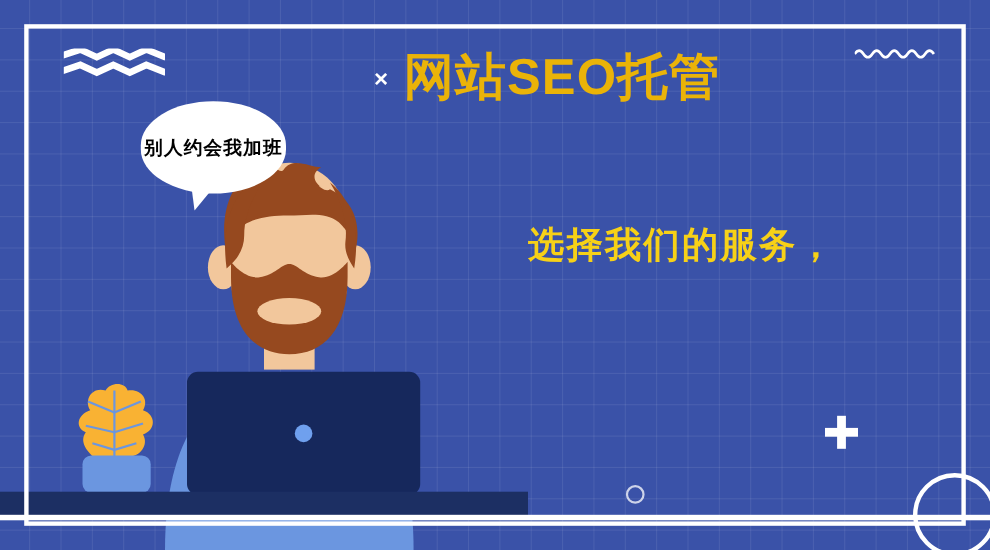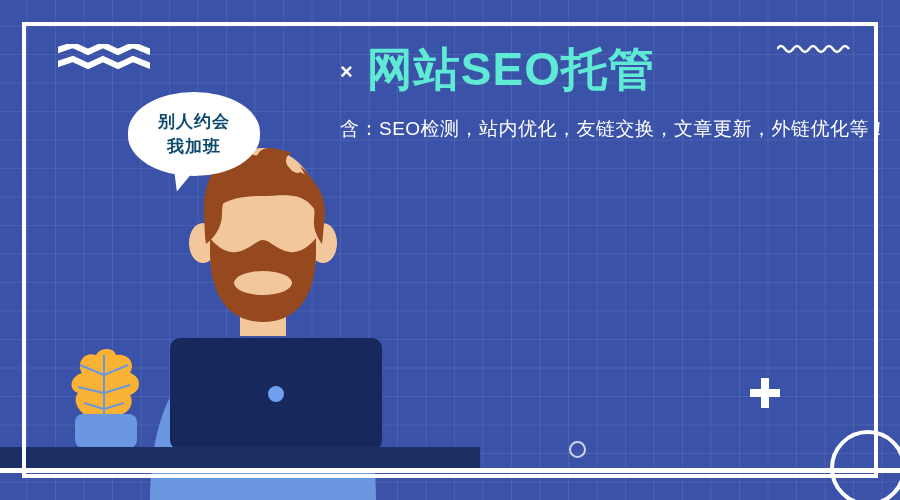--- a/index.html
+++ b/index.html
@@ -73,21 +73,21 @@
     gap:14px;
   }
   #title-x{
     color:#ffffff;
     font-size:22px;
     font-weight:bold;
     line-height:1;
     padding-top:6px;
   }
   #title-text{
-    color:#5eead4;
+    color:#eab308;
     font-size:46px;
     font-weight:bold;
     letter-spacing:1px;
     line-height:1.1;
     white-space:nowrap;
   }
   #subtitle{
     position:absolute;
     left:340px;top:116px;
     width:540px;
@@ -116,23 +116,23 @@
   
   #person{position:absolute;left:0;top:0;width:470px;height:500px;}
 
   
   #bubble{
     position:absolute;
     left:128px;top:92px;
     width:132px;height:84px;
     background:#ffffff;
     border-radius:50%/48%;
-    display:flex;flex-direction:column;
+    display:flex;flex-direction:row;
     align-items:center;justify-content:center;
-    color:#0c4a6e;
+    color:#000000;
     font-size:17px;
     font-weight:bold;
     line-height:25px;
     letter-spacing:1px;
   }
   #bubble-tail{
     position:absolute;
     left:168px;top:162px;
     width:0;height:0;
     border-left:13px solid transparent;
@@ -240,23 +240,23 @@
   <div id="bubble">
     <span>别人约会</span>
     <span>我加班</span>
   </div>
 
   <div id="title-row">
     <span id="title-x">×</span>
     <span id="title-text">网站SEO托管</span>
   </div>
 
-  <div id="subtitle">含：SEO检测，站内优化，友链交换，文章更新，外链优化等！</div>
 
   <div id="headline">
+    <div class="hl">选择我们的服务，</div>
   </div>
 
   <div id="frame"></div>
   <div id="corner-circle"></div>
   <div id="small-circle"></div>
   <div id="plus"></div>
 
 </div>
 
 </body></html>

